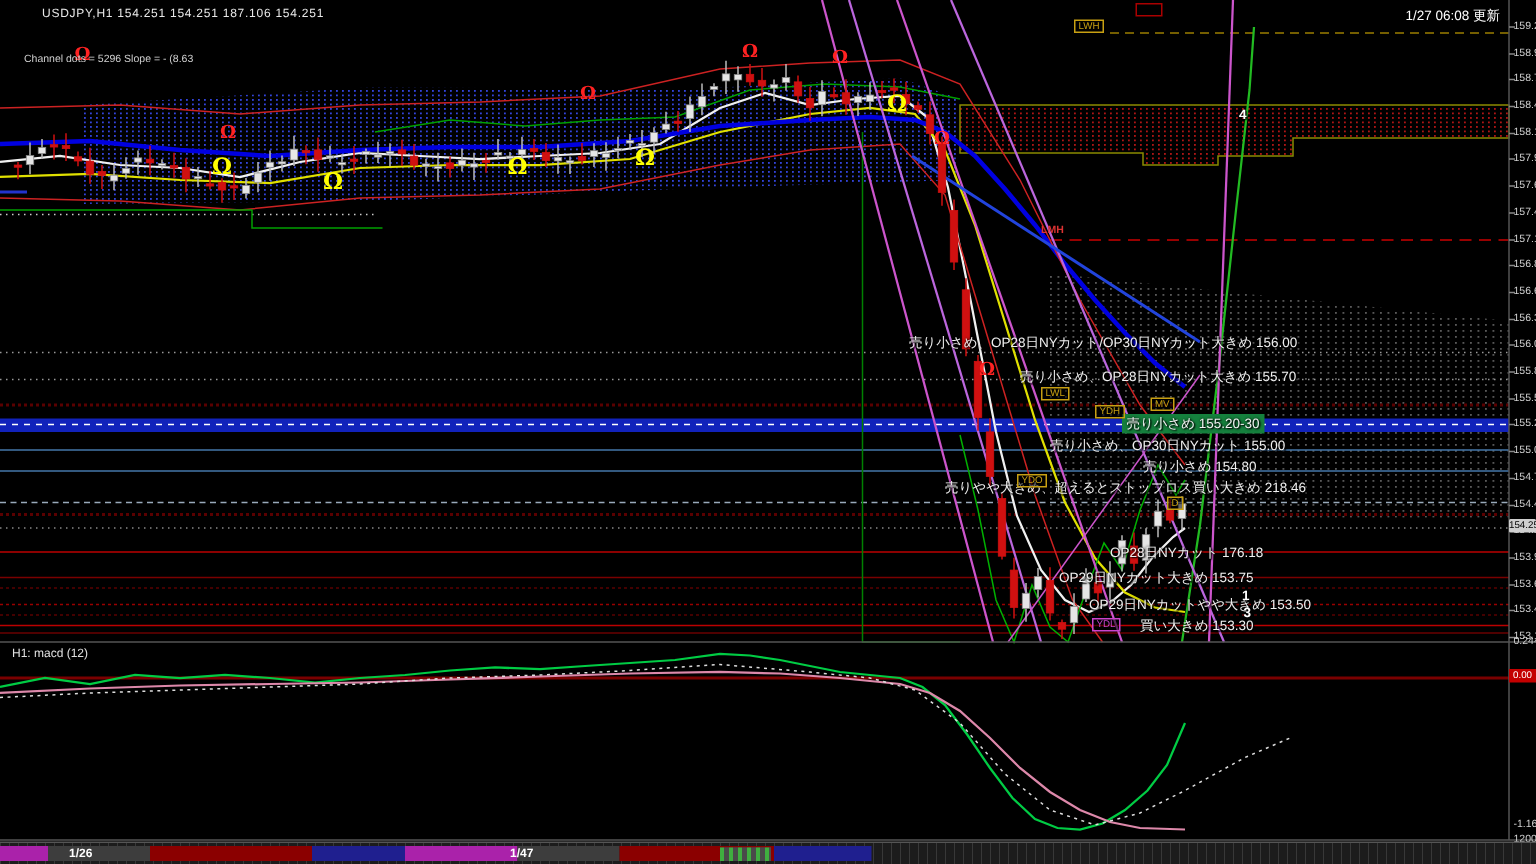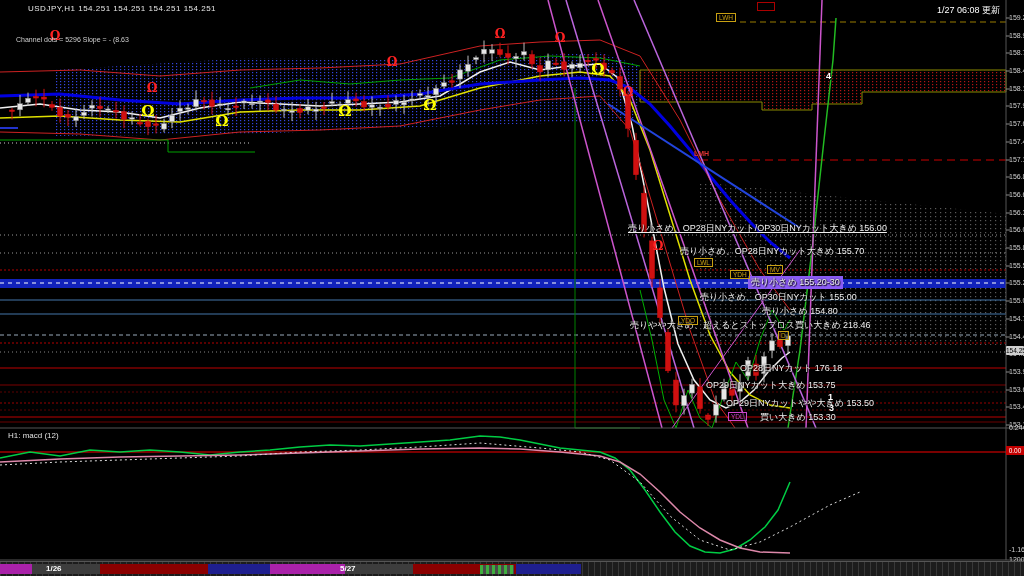--- a/index.html
+++ b/index.html
@@ -11,21 +11,21 @@
   .channel-info{left:16px;top:36px;font-size:7px;color:#cfcfcf;}
   .watermark{left:110px;top:34px;font-size:46px;color:#fff;letter-spacing:2px;}
   .updated{right:24px;top:4px;font-size:9px;color:#fff;}
   .macd-label{left:8px;top:431px;font-size:8px;color:#e0e0e0;}
   .axis-label{position:absolute;left:1009px;font-size:7px;color:#d0d0d0;}
   .cur-price{position:absolute;left:1006px;width:18px;background:#cfcfcf;color:#000;
              font-size:6.5px;text-align:center;padding:1px 0;border-radius:1px;}
   .macd-zero{position:absolute;left:1006px;width:18px;background:#c40000;color:#fff;
              font-size:6.5px;text-align:center;padding:1px 0;}
   .anno{position:absolute;font-size:9px;color:#f0f0f0;text-shadow:0 0 2px #000,1px 1px 1px #000;}
-  .anno.band{background:#8b5cf6;padding:0 3px;}
+  .anno.band{background:#15803d;padding:0 3px;}
   .lvl-box{position:absolute;font-size:6.5px;padding:0 2px;border:1px solid;background:rgba(0,0,0,.55);}
   .lvl-text{position:absolute;font-size:7px;font-weight:bold;}
   .wave-n{position:absolute;color:#fff;font-size:9px;font-weight:bold;text-shadow:1px 1px 1px #000;}
   .tl-bar{position:absolute;left:0;top:561px;width:1024px;height:15px;border-top:1px solid #555;}
   .tl-seg{position:absolute;top:2px;height:10px;}
   .tl-date{position:absolute;top:2px;font-size:8px;color:#fff;font-weight:bold;}
   .tl-marker{position:absolute;top:3px;height:9px;width:34px;background:#4a4a4a;
              background-image:repeating-linear-gradient(90deg,#3fae3f 0 3px,#4a4a4a 3px 6px);}
   .speckle{background-image:repeating-linear-gradient(90deg,#383838 0 1px,#1c1c1c 1px 6px);}
 </style>
@@ -322,21 +322,21 @@
       <line x1="1006" y1="354" x2="1010" y2="354" stroke="#888888" stroke-width="1"></line>
       <line x1="1006" y1="372" x2="1010" y2="372" stroke="#888888" stroke-width="1"></line>
       <line x1="1006" y1="390" x2="1010" y2="390" stroke="#888888" stroke-width="1"></line>
       <line x1="1006" y1="407" x2="1010" y2="407" stroke="#888888" stroke-width="1"></line>
       <line x1="1006" y1="425" x2="1010" y2="425" stroke="#888888" stroke-width="1"></line>
       <polyline fill="none" stroke="#00cc44" stroke-width="1.5" points="0,458 30,452 60,456 90,450 120,452 150,450 180,452 210,455 240,452 270,450 300,447 330,445 360,446 390,444 420,442 450,440 480,436 500,437 520,440 540,444 560,448 580,450 600,452 615,458 630,470 645,490 660,512 675,532 690,546 705,552 720,553 735,549 750,540 765,527 778,510 790,482"></polyline>
       <polyline fill="none" stroke="#dd88aa" stroke-width="1.5" points="0,462 60,459 120,457 180,456 240,455 300,453 360,451 420,449 480,448 520,449 560,452 600,456 620,462 640,474 660,492 680,512 700,528 720,540 740,548 760,552 790,553"></polyline>
       <polyline fill="none" stroke="#dddddd" stroke-width="1" points="0,465 60,462 120,460 180,458 240,456 300,452 360,450 420,447 480,443 540,448 580,452 610,460 640,482 670,516 700,540 730,550 760,542 790,527 830,505 860,492" stroke-dasharray="2 3"></polyline>
     </svg>
 
-  <div class="abs ohlc-line">USDJPY,H1   154.251 154.251 154.251 154.251</div>
+  <div class="abs ohlc-line">USDJPY,H1   154.251 154.251 187.106 154.251</div>
   <div class="abs channel-info">Channel dots = 5296 Slope = - (8.63</div>
   <div class="abs updated">1/27 06:08 更新</div>
   <div class="abs macd-label">H1: macd (12)</div>
 
   <div id="axis-layer">
       <div class="axis-label" style="top: 14px;">159.255</div>
       <div class="axis-label" style="top: 32px;">158.990</div>
       <div class="axis-label" style="top: 49px;">158.725</div>
       <div class="axis-label" style="top: 67px;">158.460</div>
       <div class="axis-label" style="top: 85px;">158.195</div>
@@ -359,21 +359,21 @@
       <div class="axis-label" style="top: 386px;">153.690</div>
       <div class="axis-label" style="top: 403px;">153.425</div>
       <div class="axis-label" style="top: 421px;">153.160</div>
       <div class="cur-price" style="top: 346px;">154.251</div>
       <div class="axis-label" style="top: 424px;">0.244</div>
       <div class="macd-zero" style="top: 446px;">0.00</div>
       <div class="axis-label" style="top: 546px;">-1.162</div>
       <div class="axis-label" style="top: 556px;">120000</div>
     </div>
   <div id="anno-layer">
-      <div class="anno" style="left: 628px; top: 222px; text-decoration: underline;">売り小さめ、OP28日NYカット/OP30日NYカット大きめ 156.00</div>
+      <div class="anno" style="left: 606px; top: 222px;">売り小さめ、OP28日NYカット/OP30日NYカット大きめ 156.00</div>
       <div class="anno" style="left: 680px; top: 245px;">売り小さめ、OP28日NYカット大きめ 155.70</div>
       <div class="anno band" style="left: 748px; top: 276px;">売り小さめ 155.20-30</div>
       <div class="anno" style="left: 700px; top: 291px; text-align: right;">売り小さめ、OP30日NYカット 155.00</div>
       <div class="anno" style="left: 762px; top: 305px;">売り小さめ 154.80</div>
       <div class="anno" style="left: 630px; top: 319px;">売りやや大きめ、超えるとストップロス買い大きめ 218.46</div>
       <div class="anno" style="left: 740px; top: 362px;">OP28日NYカット 176.18</div>
       <div class="anno" style="left: 706px; top: 379px;">OP29日NYカット大きめ 153.75</div>
       <div class="anno" style="left: 726px; top: 397px;">OP29日NYカットやや大きめ 153.50</div>
       <div class="anno" style="left: 760px; top: 411px;">買い大きめ 153.30</div>
     </div>
@@ -397,16 +397,16 @@
   <div class="tl-bar speckle" id="timeline-bar">
       <div class="tl-seg" style="left: 0px; width: 32px; background: rgb(170, 34, 170);"></div>
       <div class="tl-seg" style="left: 32px; width: 68px; background: rgb(61, 61, 61);"></div>
       <div class="tl-seg" style="left: 100px; width: 108px; background: rgb(139, 0, 0);"></div>
       <div class="tl-seg" style="left: 208px; width: 62px; background: rgb(31, 31, 143);"></div>
       <div class="tl-seg" style="left: 270px; width: 75px; background: rgb(170, 34, 170);"></div>
       <div class="tl-seg" style="left: 345px; width: 68px; background: rgb(61, 61, 61);"></div>
       <div class="tl-seg" style="left: 413px; width: 103px; background: rgb(139, 0, 0);"></div>
       <div class="tl-seg" style="left: 516px; width: 65px; background: rgb(31, 31, 143);"></div>
       <div class="tl-date" style="left: 46px;">1/26</div>
-      <div class="tl-date" style="left: 340px;">5/27</div>
+      <div class="tl-date" style="left: 340px;">1/47</div>
       <div class="tl-marker" style="left: 480px;"></div>
     </div>
 </div>
 
 </body></html>

